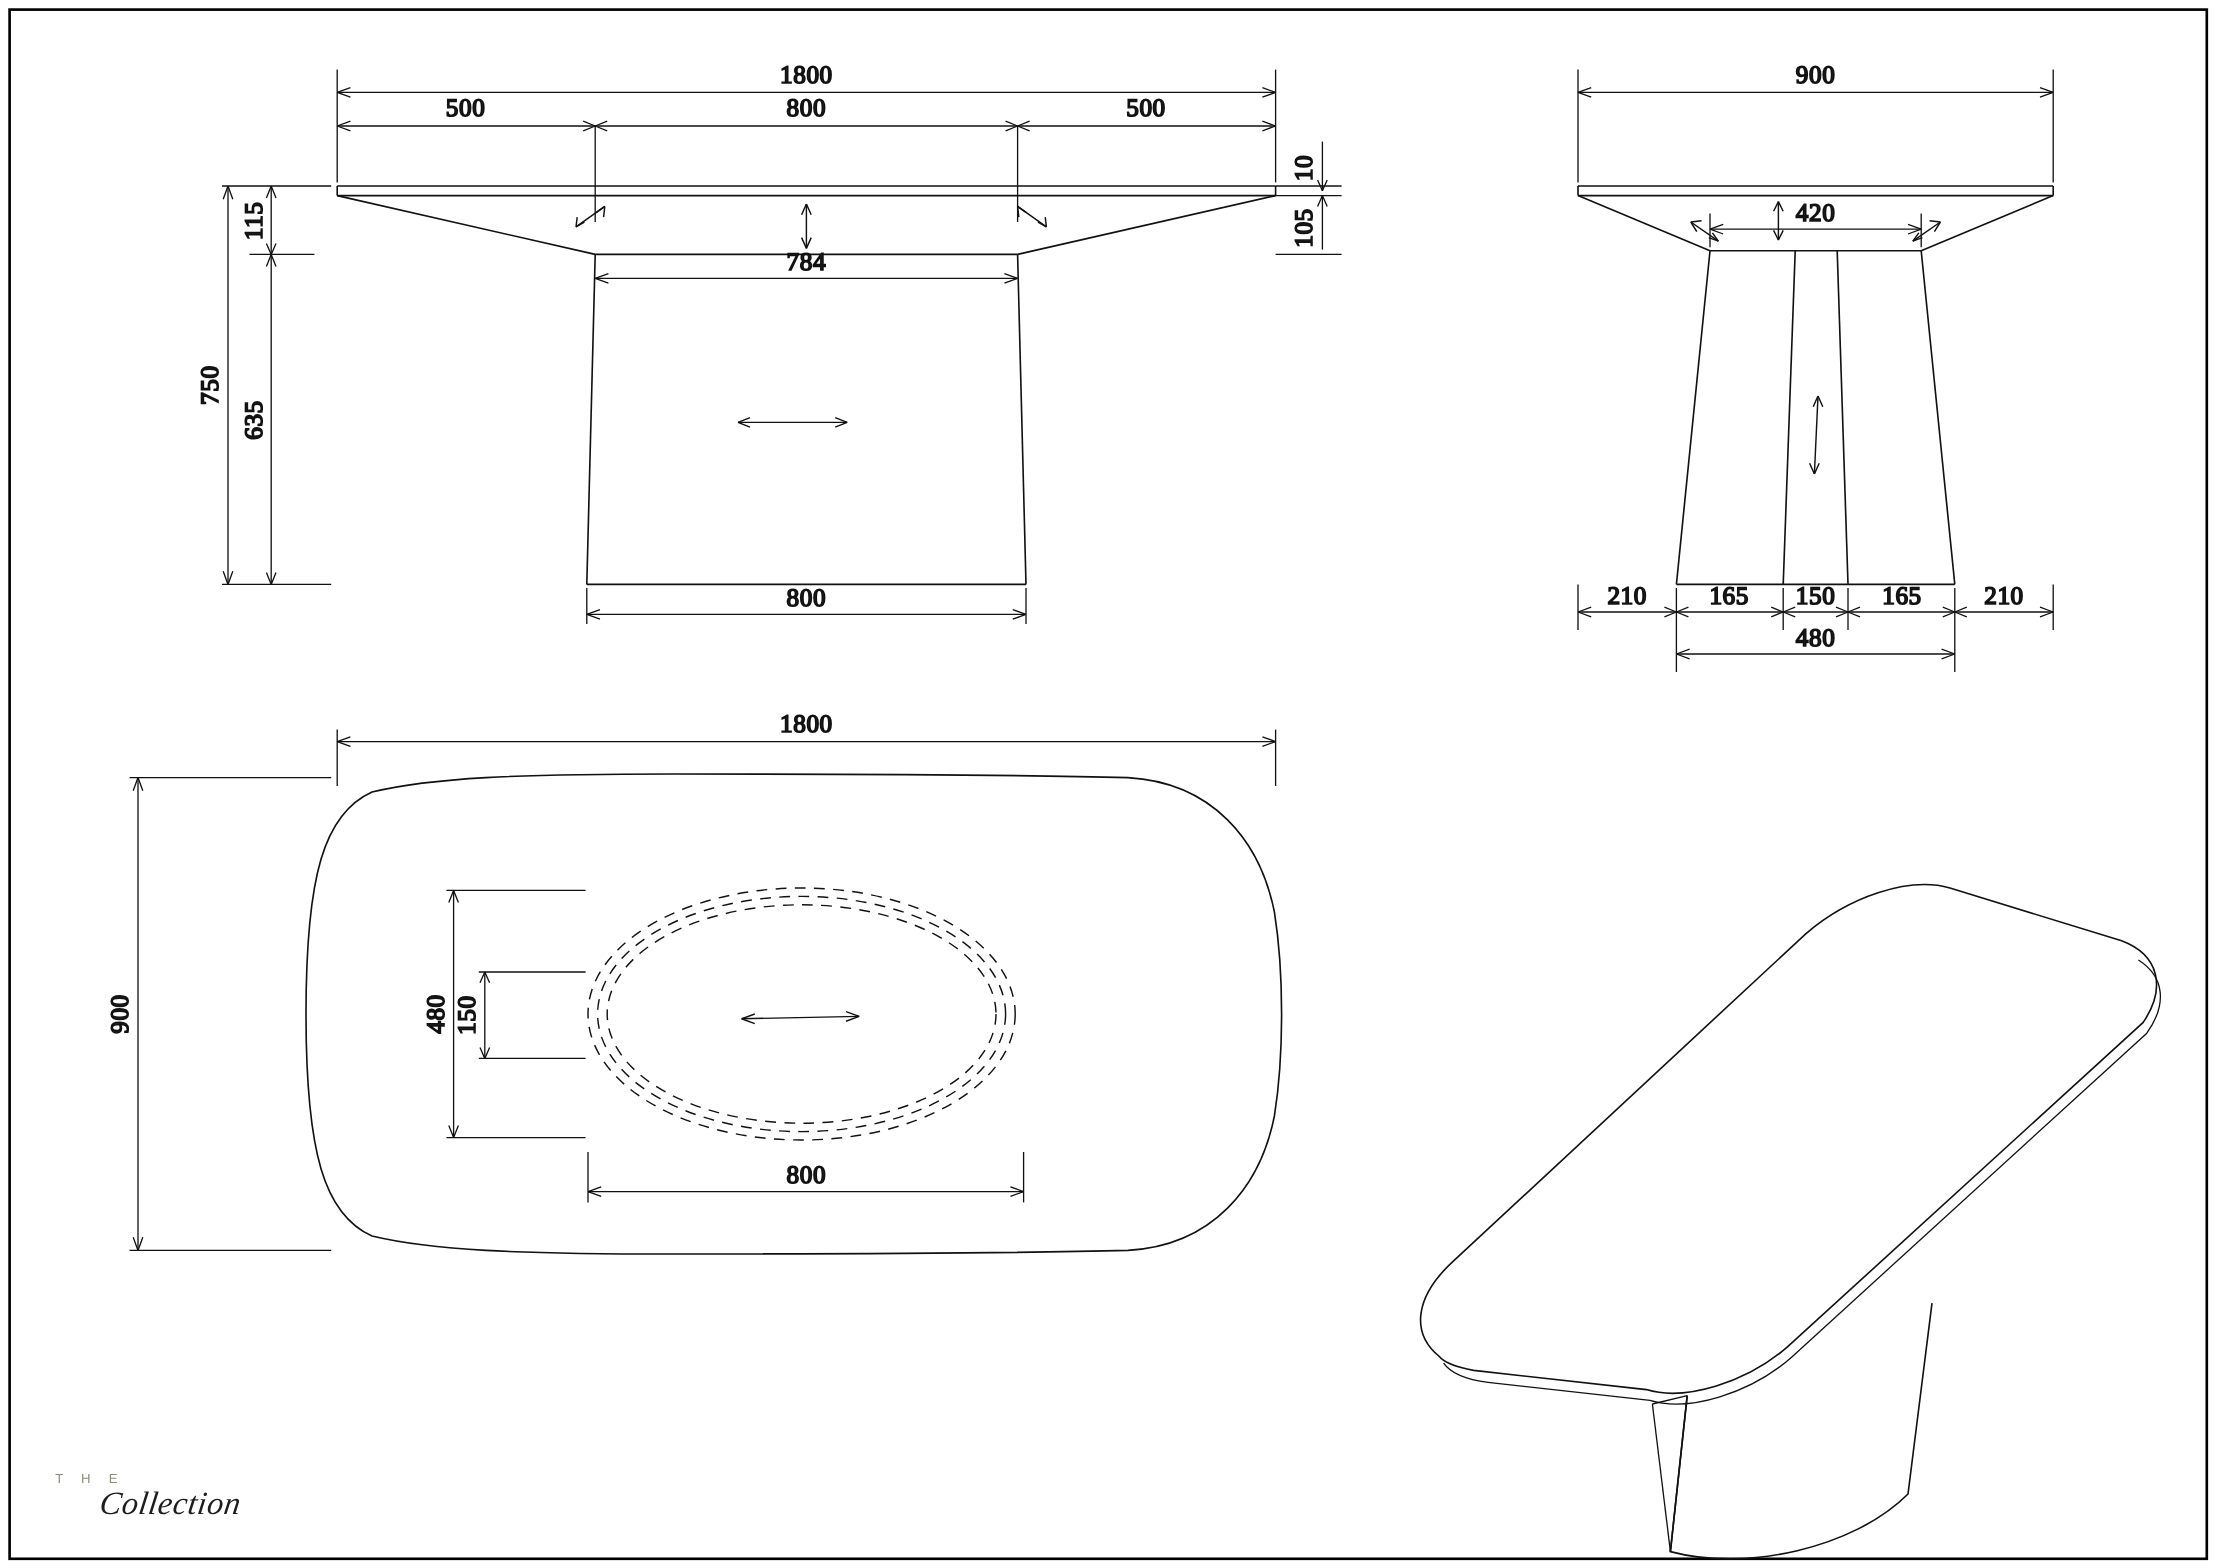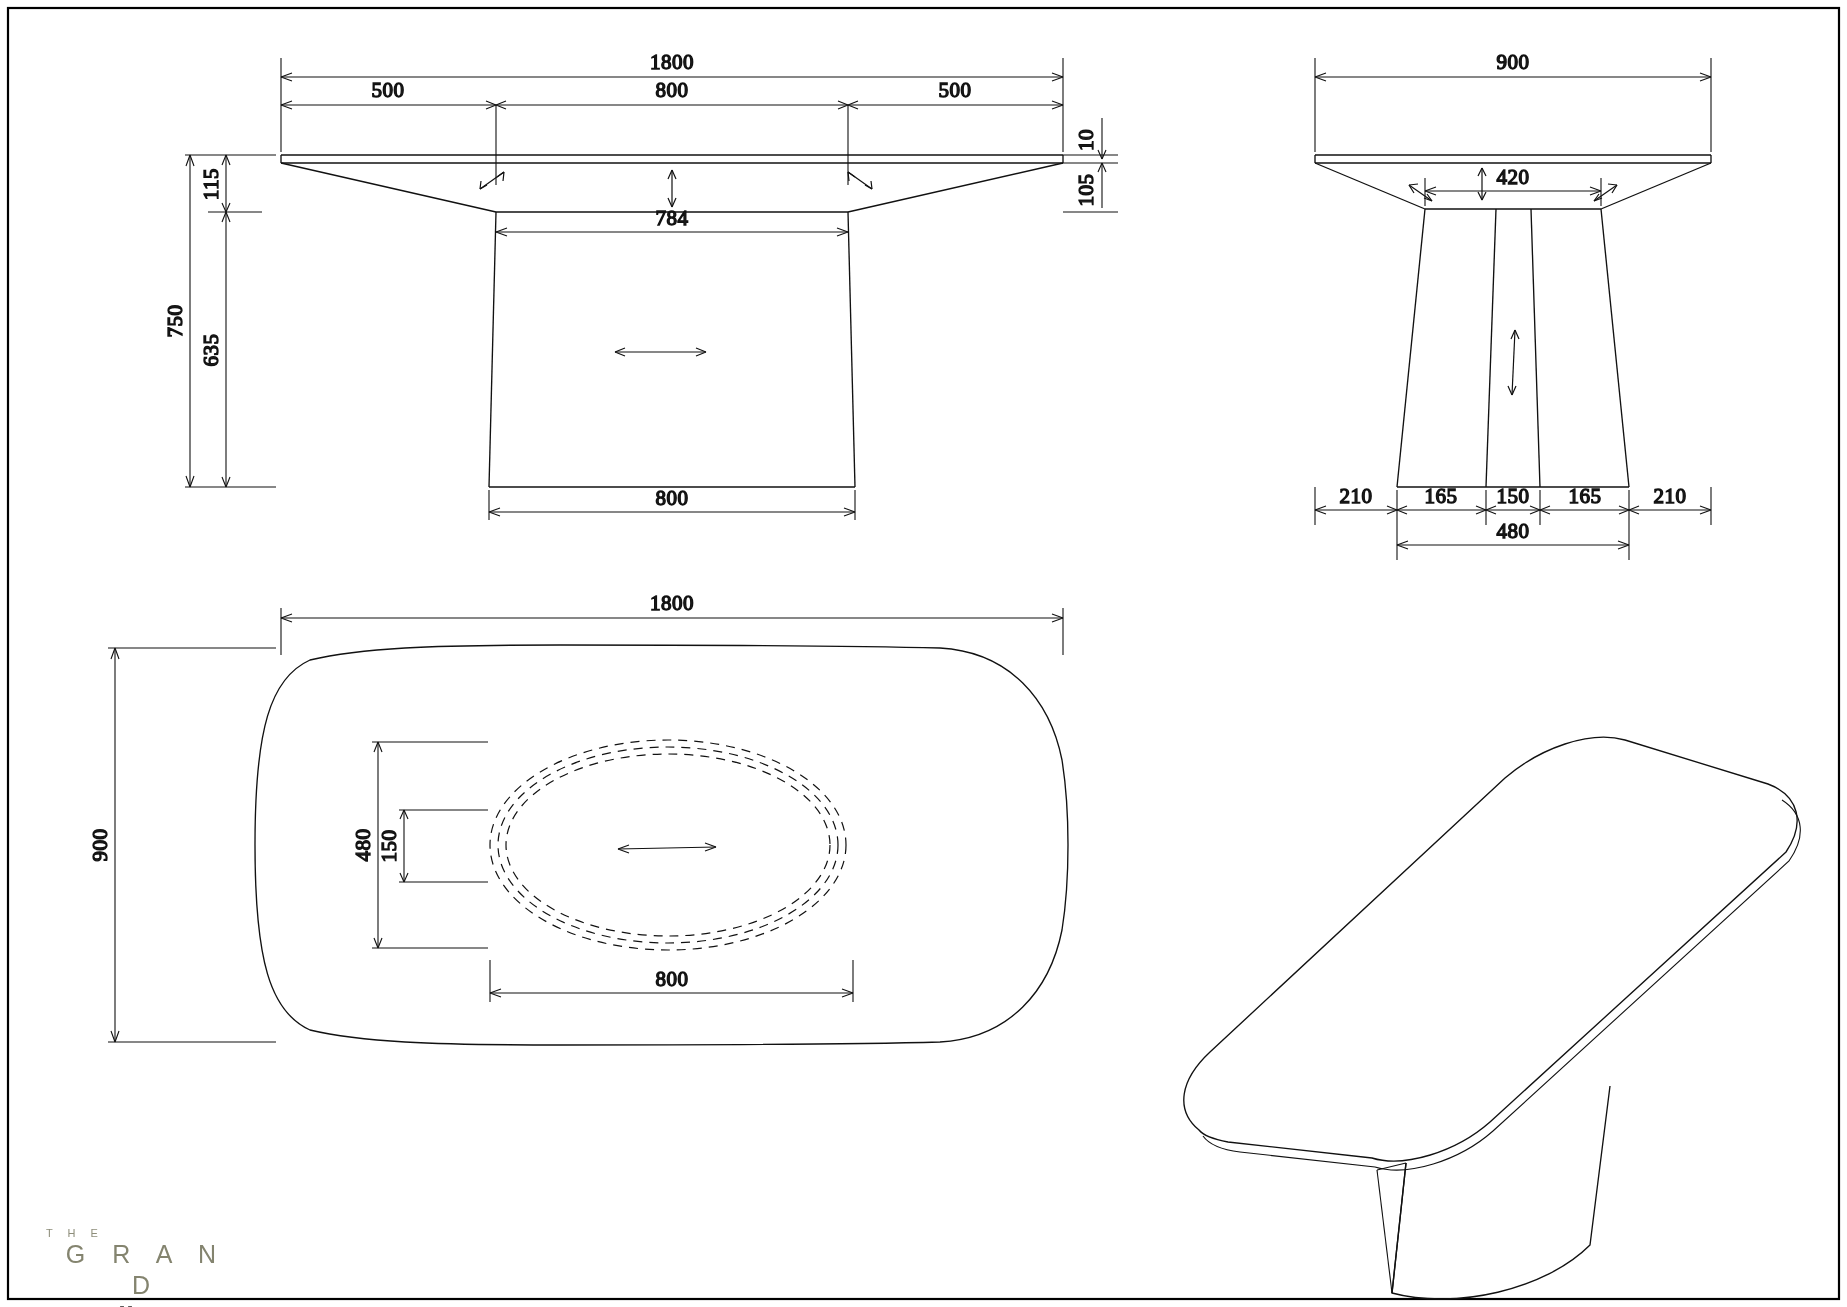--- a/index.html
+++ b/index.html
@@ -382,17 +382,16 @@
         <path d="M 1406 1163 L 1392 1293"></path>
         <path d="M 1377 1170 L 1392 1293" stroke-width="1.1"></path>
         <path d="M 1377 1170 L 1406 1163" stroke-width="1.1"></path>
       </g>
 
     </g>
   </svg>
 
   <div class="logo-block">
     <div class="logo-the">T H E</div>
-    <div class="logo-grand">G R A N D</div>
     <div class="logo-collection">Collection</div>
   </div>
 
 </div>
 
 </body></html>

